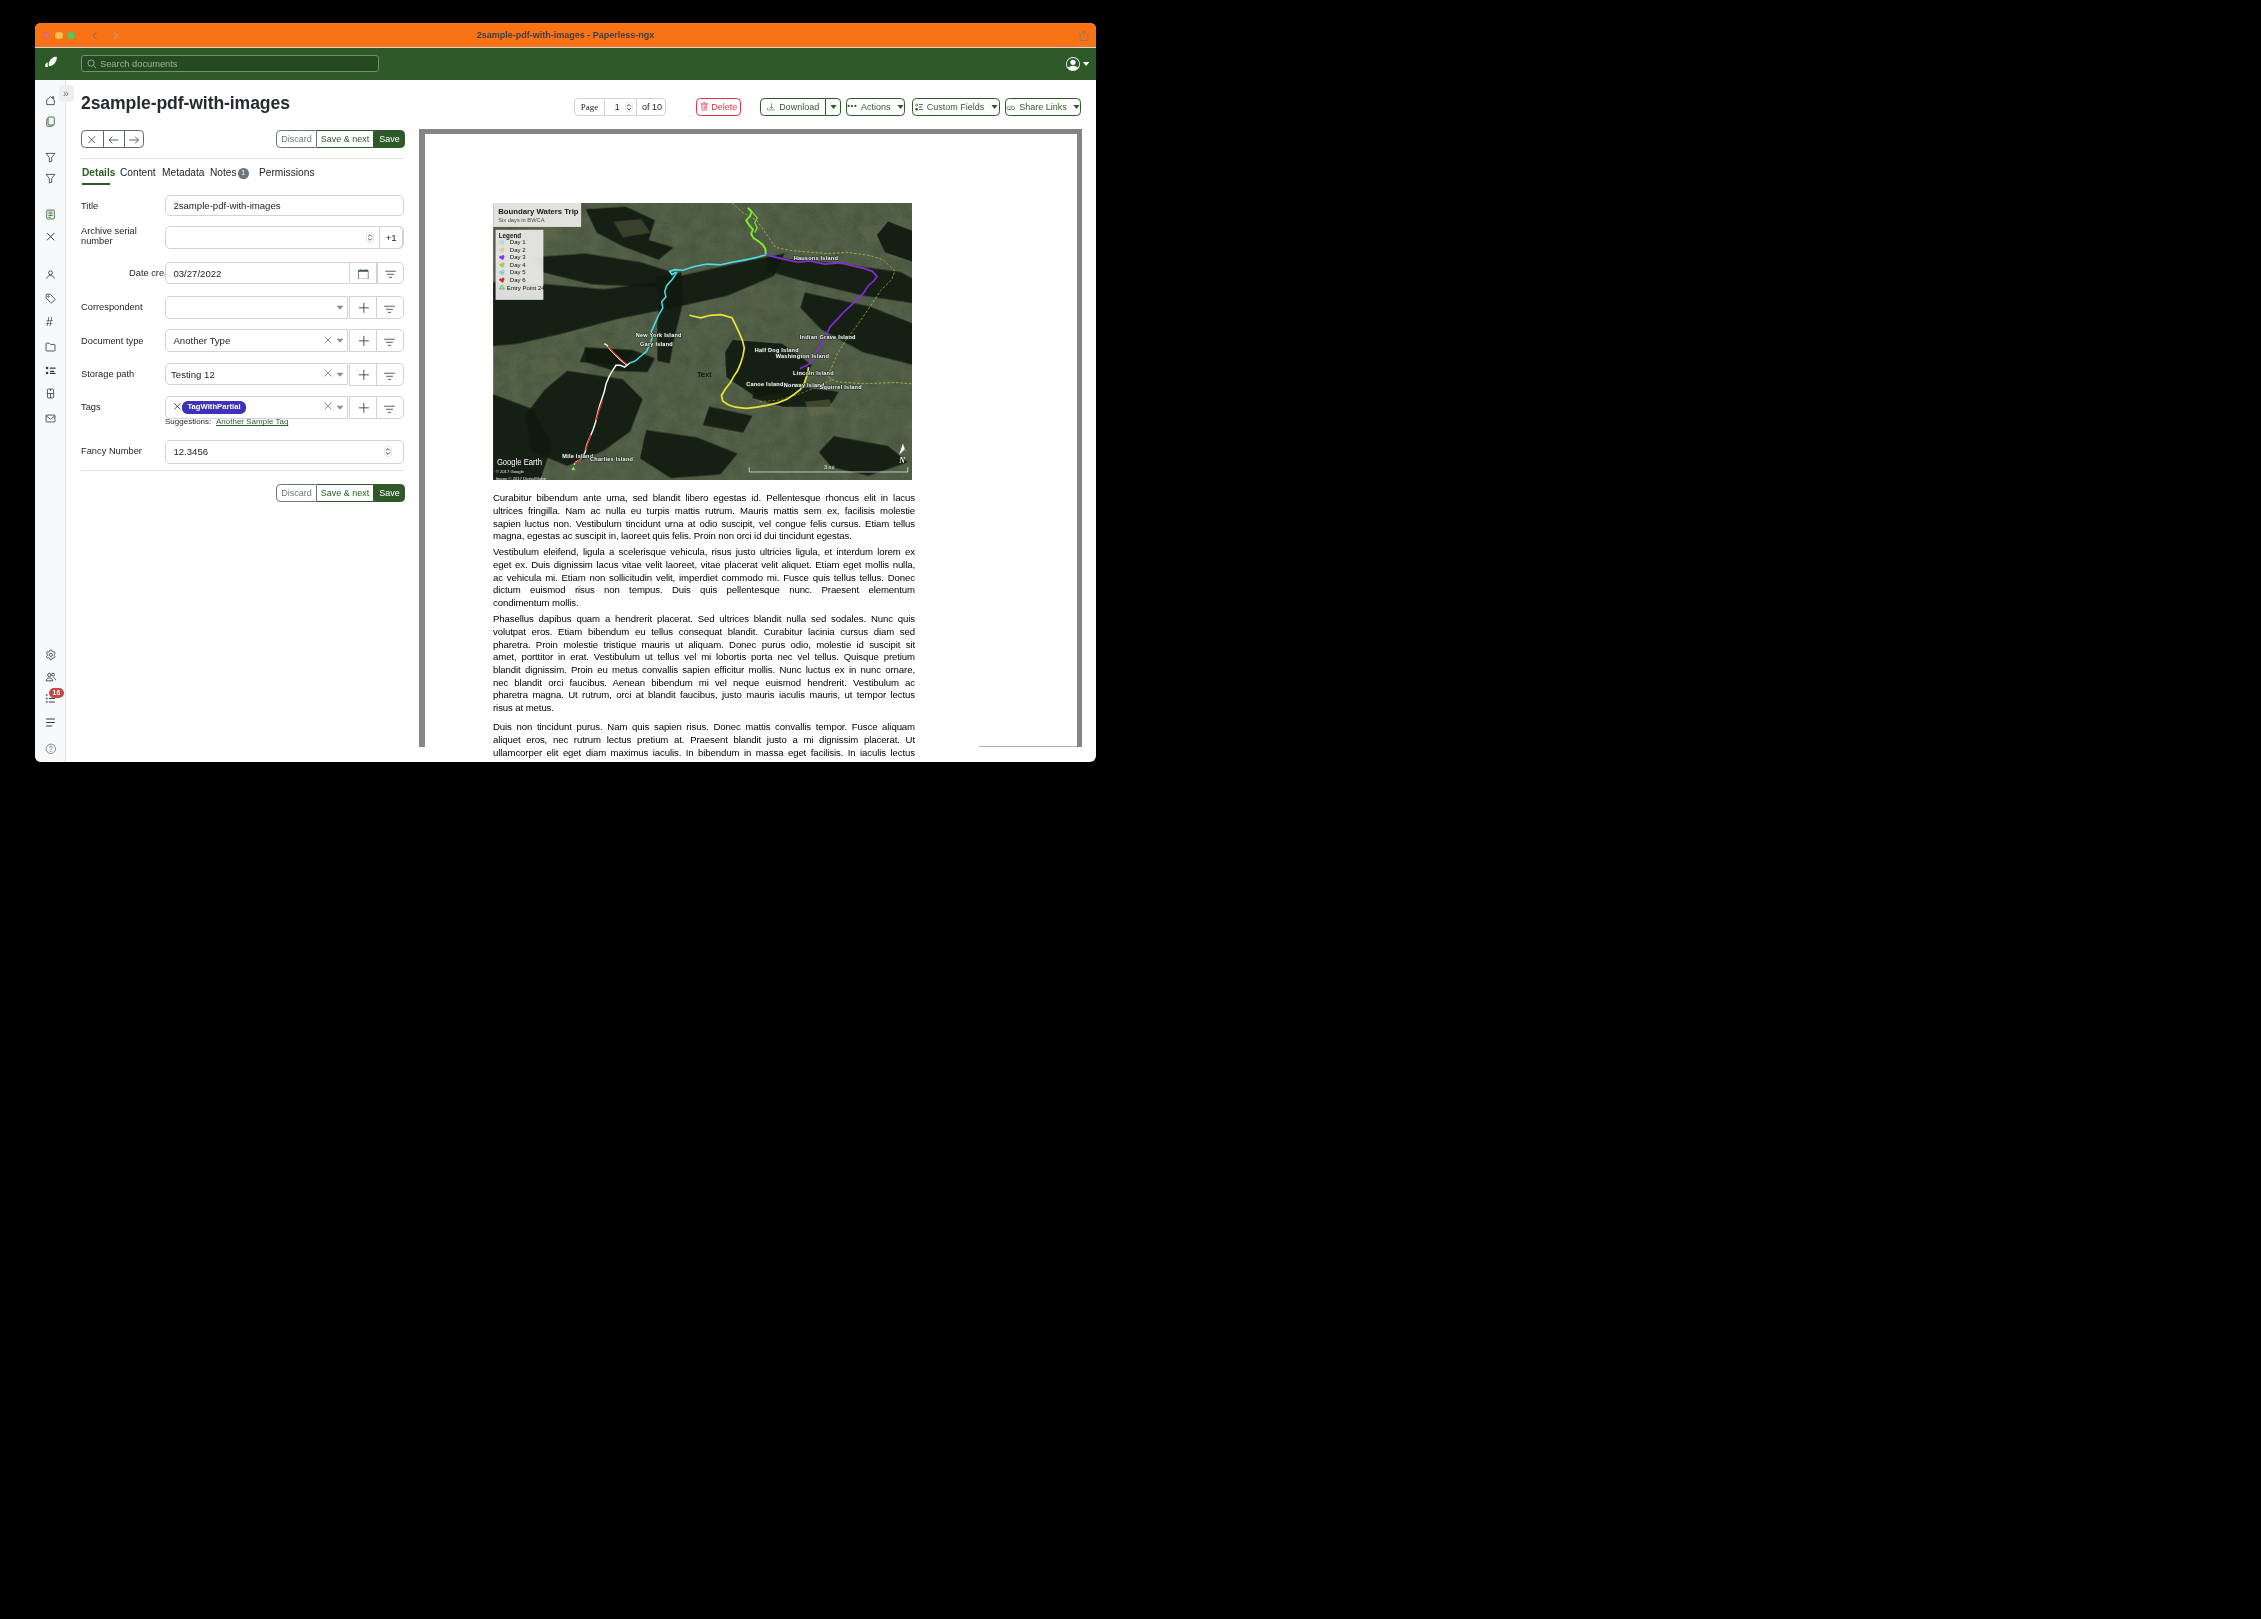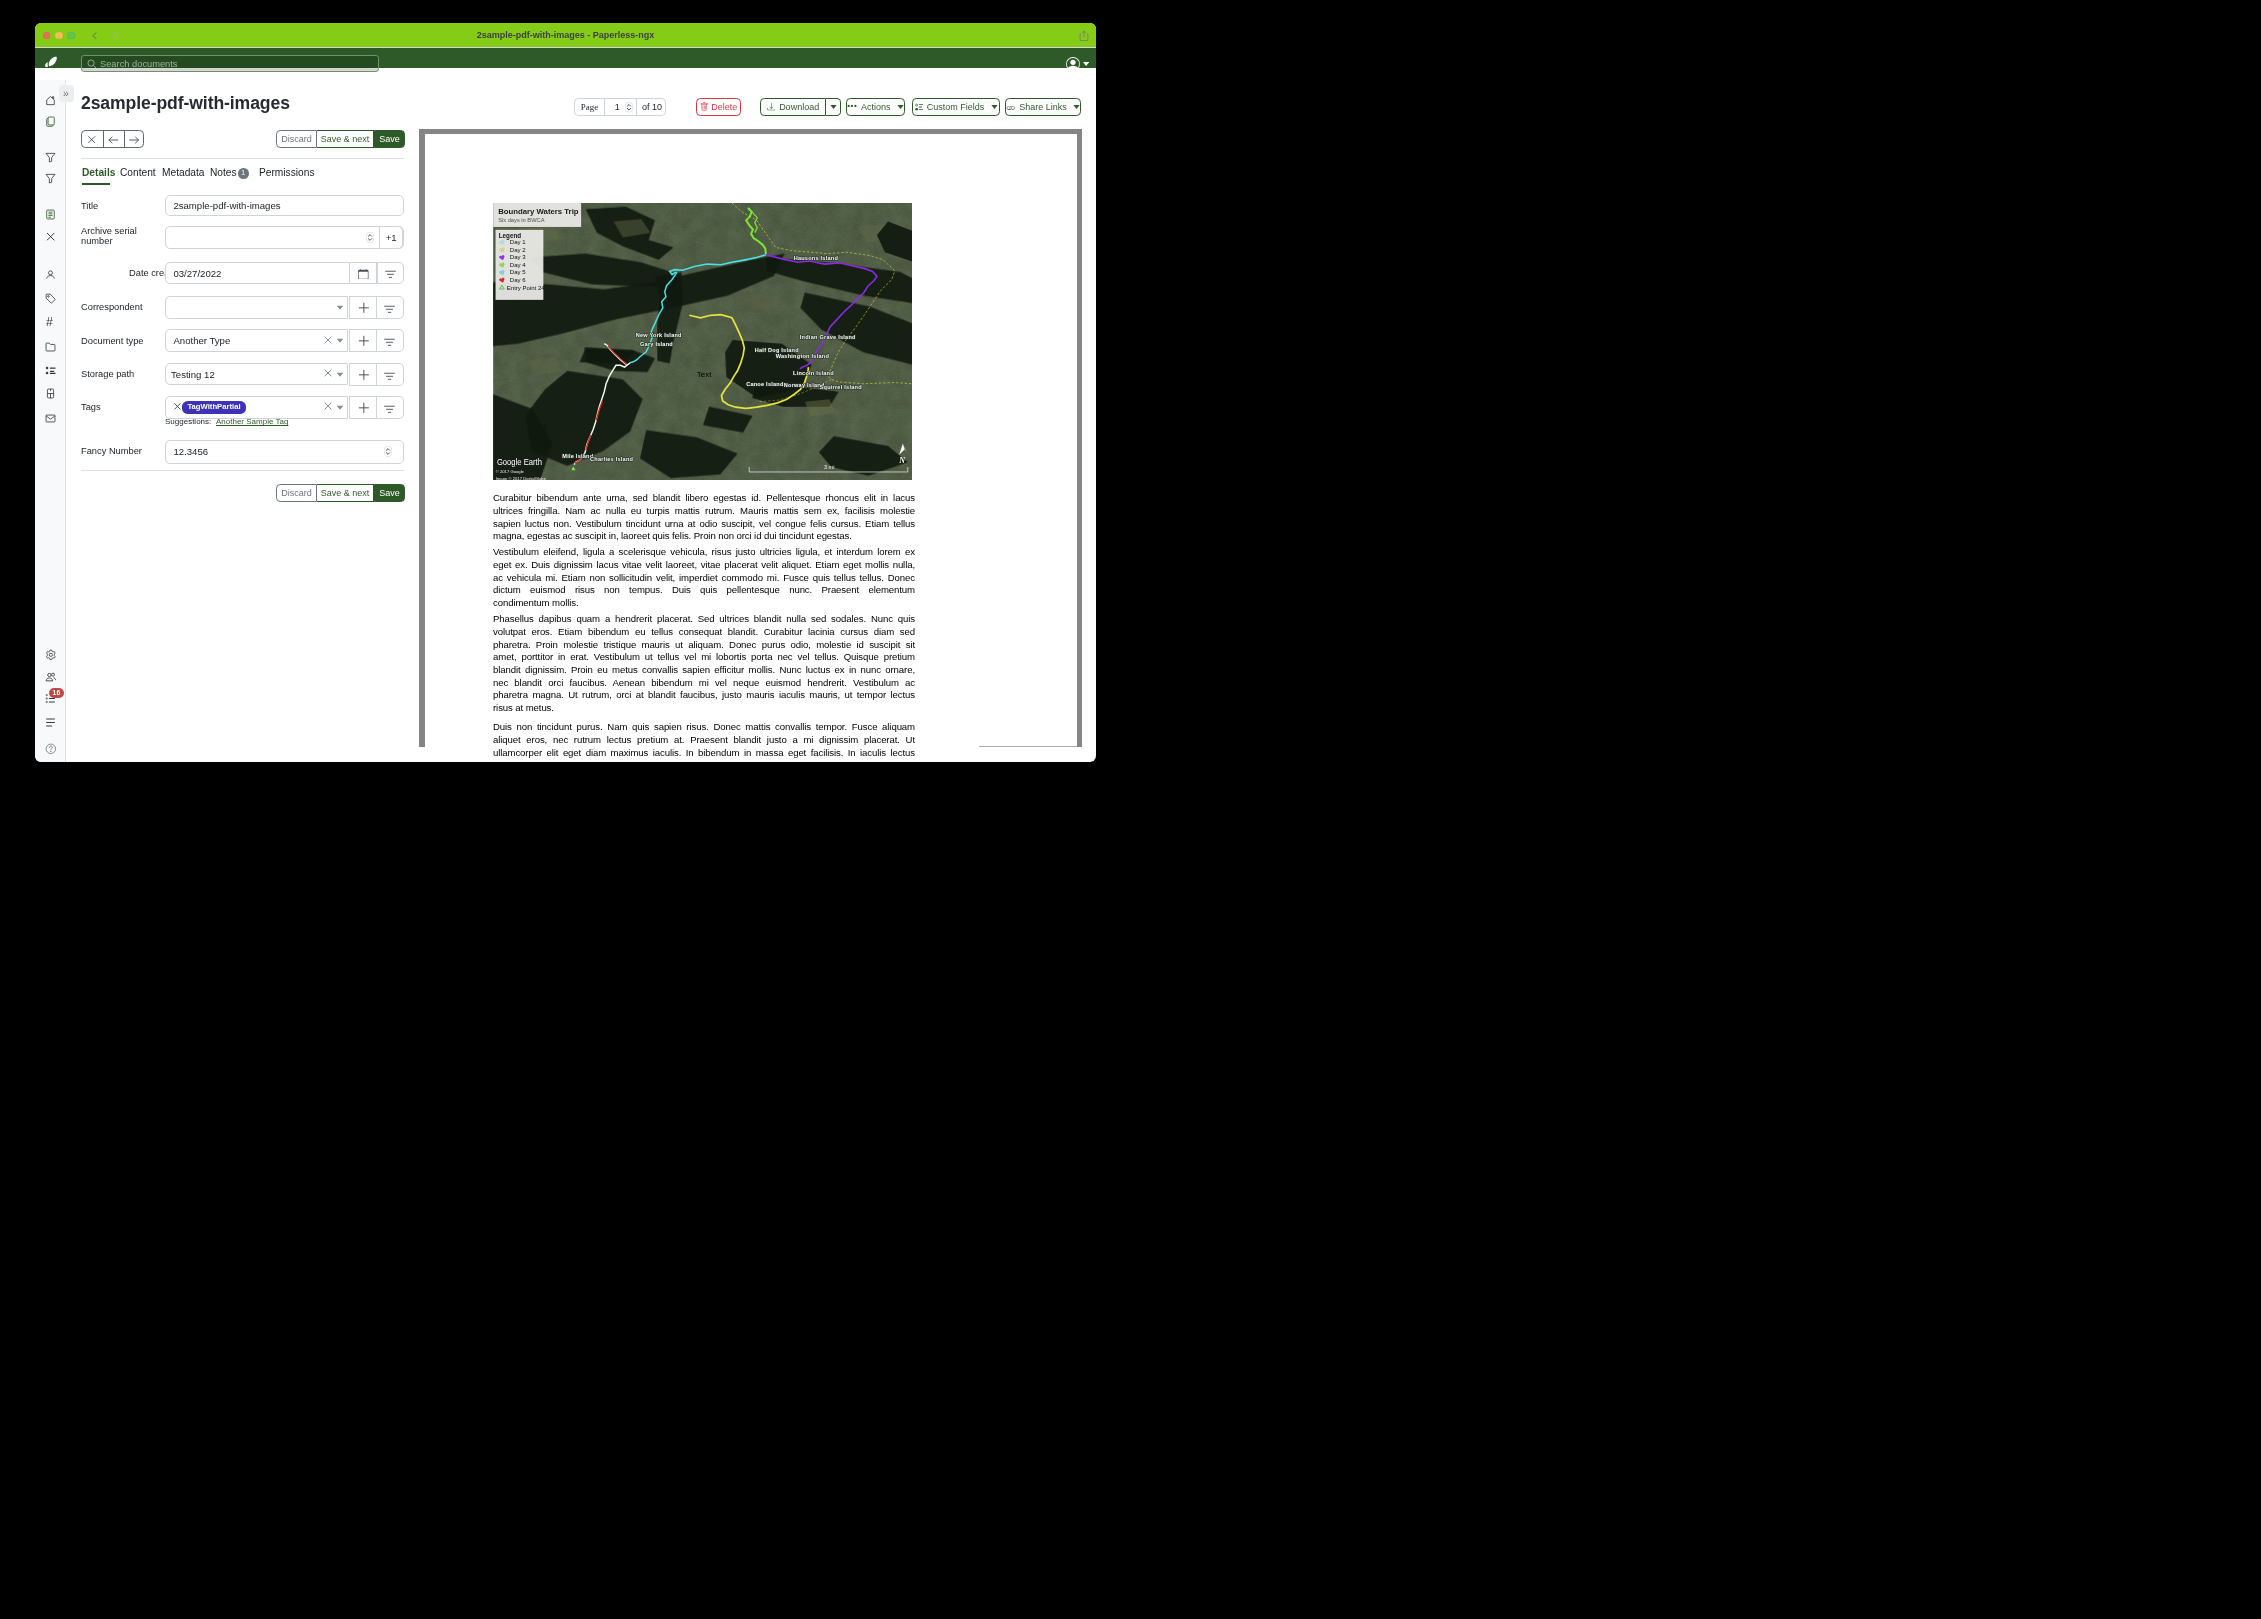--- a/index.html
+++ b/index.html
@@ -3,27 +3,27 @@
 <meta charset="utf-8">
 <style>
   * { margin:0; padding:0; box-sizing:border-box; }
   html,body { width:1131px; height:810px; background:#000; font-family:"Liberation Sans", sans-serif; }
   #page { position:relative; width:1131px; height:810px; background:#000; overflow:hidden; }
   .window { position:absolute; left:35px; top:23px; width:1061px; height:739px;
             background:#fff; border-radius:6.2px; overflow:hidden; }
   .abs { position:absolute; }
 
   
-  .titlebar { position:absolute; left:0; top:0; width:1061px; height:25px; background:#84cc16; border-bottom:0.6px solid #d8d7d7; }
+  .titlebar { position:absolute; left:0; top:0; width:1061px; height:25px; background:#f97316; border-bottom:0.6px solid #d8d7d7; }
   .tl { position:absolute; top:8.5px; width:7.5px; height:7.5px; border-radius:50%; }
   .tbtitle { position:absolute; left:0; right:0; top:0; height:25px; line-height:25px; text-align:center;
              font-size:9px; font-weight:600; color:#3e3e40; }
 
   
-  .navbar { position:absolute; left:0; top:25px; width:1061px; height:20px; background:#2d5a28; }
+  .navbar { position:absolute; left:0; top:25px; width:1061px; height:32px; background:#2d5a28; }
   .search { position:absolute; left:46px; top:7px; width:298px; height:17px; border:0.6px solid #71906c;
             border-radius:3.1px; background:rgba(0,0,0,0.17); color:#9eb29a; font-size:9.3px; line-height:16px; padding-left:18px; }
 
   
   .sidebar { position:absolute; left:0; top:51px; width:31px; height:682px; background:#f8f9fa; border-right:0.6px solid #dee2e6; }
   .sicon { position:absolute; left:10px; width:11px; height:11px; }
   .expander { position:absolute; left:23.5px; top:56px; width:15px; height:17.3px; background:#eceef0; border-radius:3.7px;
               color:#6c757d; text-align:center; line-height:16px; font-size:10.5px; z-index:5;}
 
   

